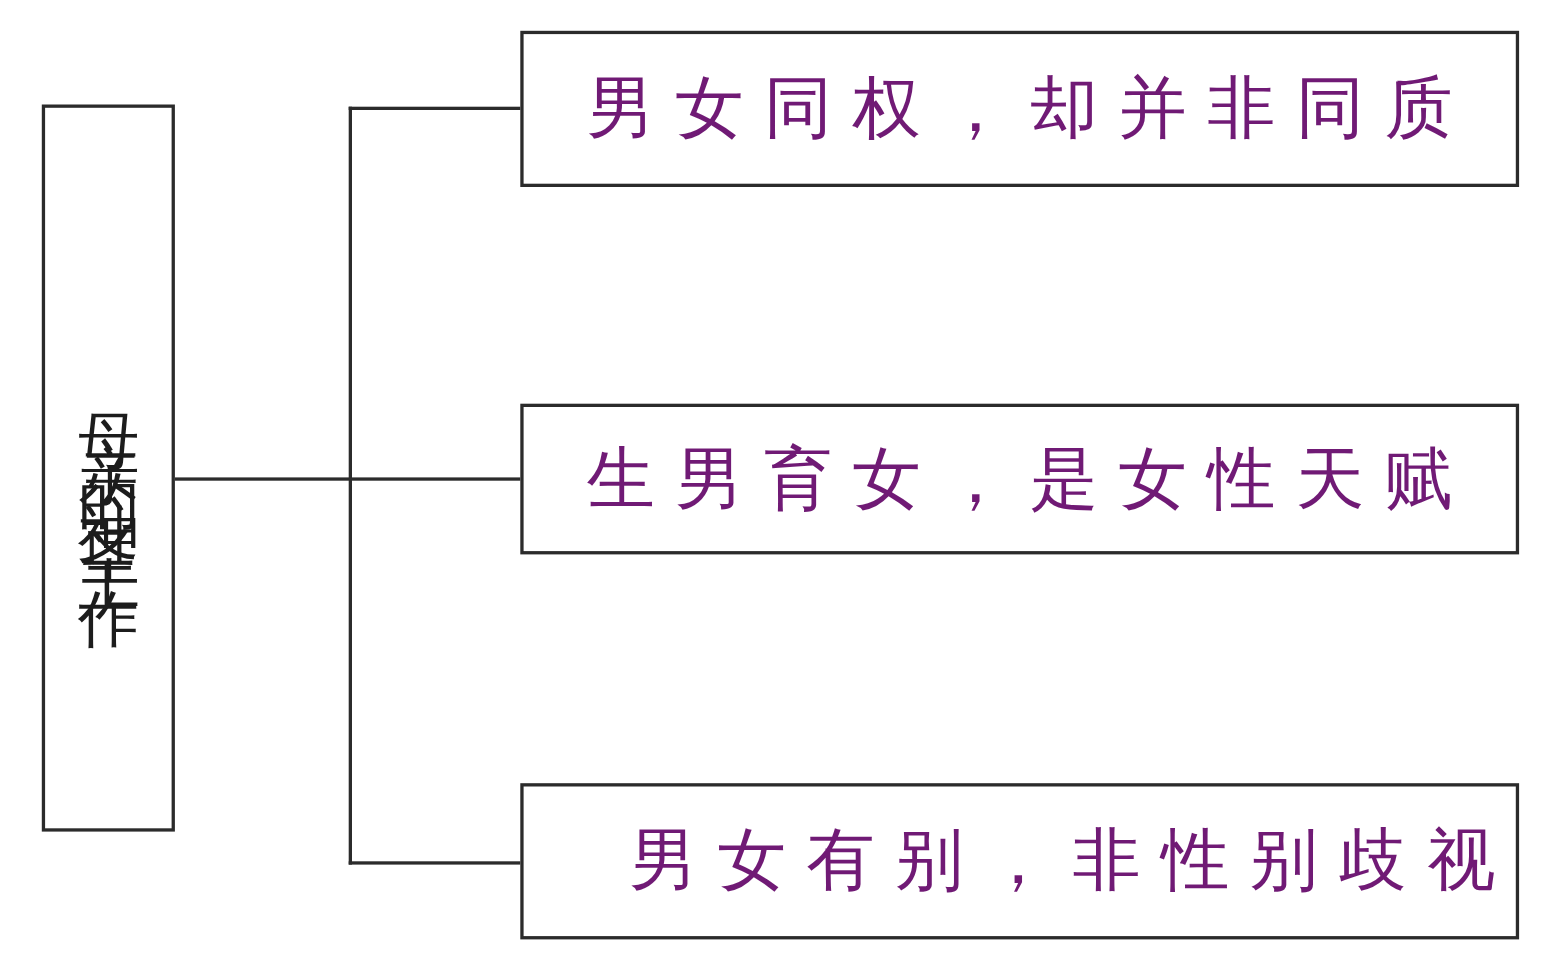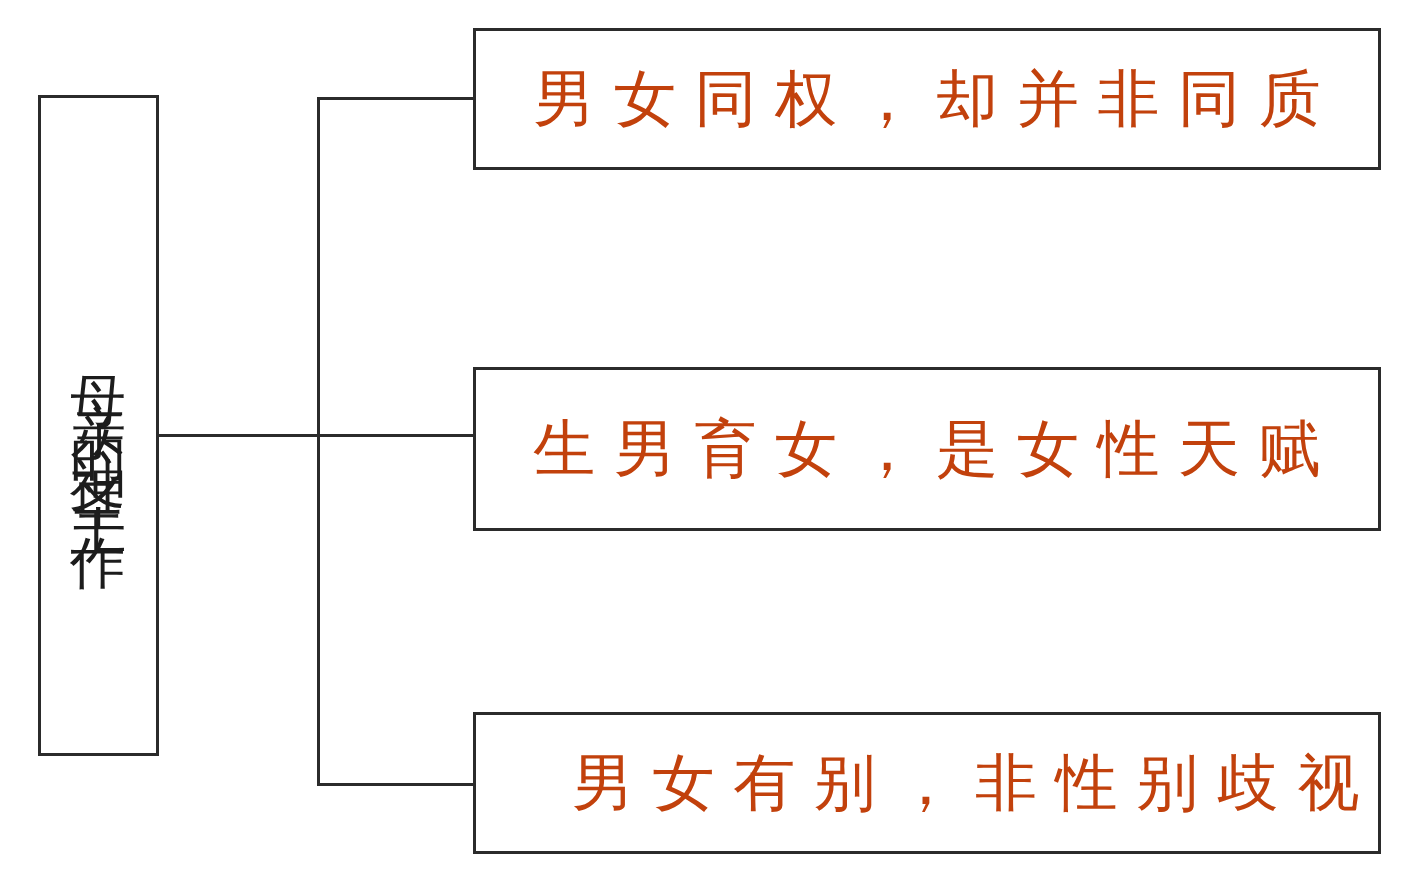--- a/index.html
+++ b/index.html
@@ -39,29 +39,29 @@
     line-height: 1;
     white-space: nowrap;
     color: #1c1c1c;
   }
   .branch-node {
     left: 473px;
     width: 908px;
     height: 142px;
   }
   .branch-node.b0 { top: 28px; }
-  .branch-node.b1 { top: 367px; height: 164px; justify-content: center; }
+  .branch-node.b1 { top: 367px; height: 137px; justify-content: center; }
   .branch-node.b2 { top: 712px; justify-content: flex-end; }
   .branch-label {
     font-size: 62px;
     letter-spacing: 0.30em;
     line-height: 1;
     white-space: nowrap;
     text-indent: 0.30em; 
-    color: #c2410c;
+    color: #701a75;
     font-family: Liberation Serif, serif;
   }
   .line {
     position: absolute;
     background: #2b2b2b;
   }
   .line-h { height: 3px; }
   .line-v { width: 3px; }
   #connector-root   { left: 157px; top: 434px; width: 317px; }
   #connector-trunk  { left: 317px; top: 97px;  height: 689px; }

